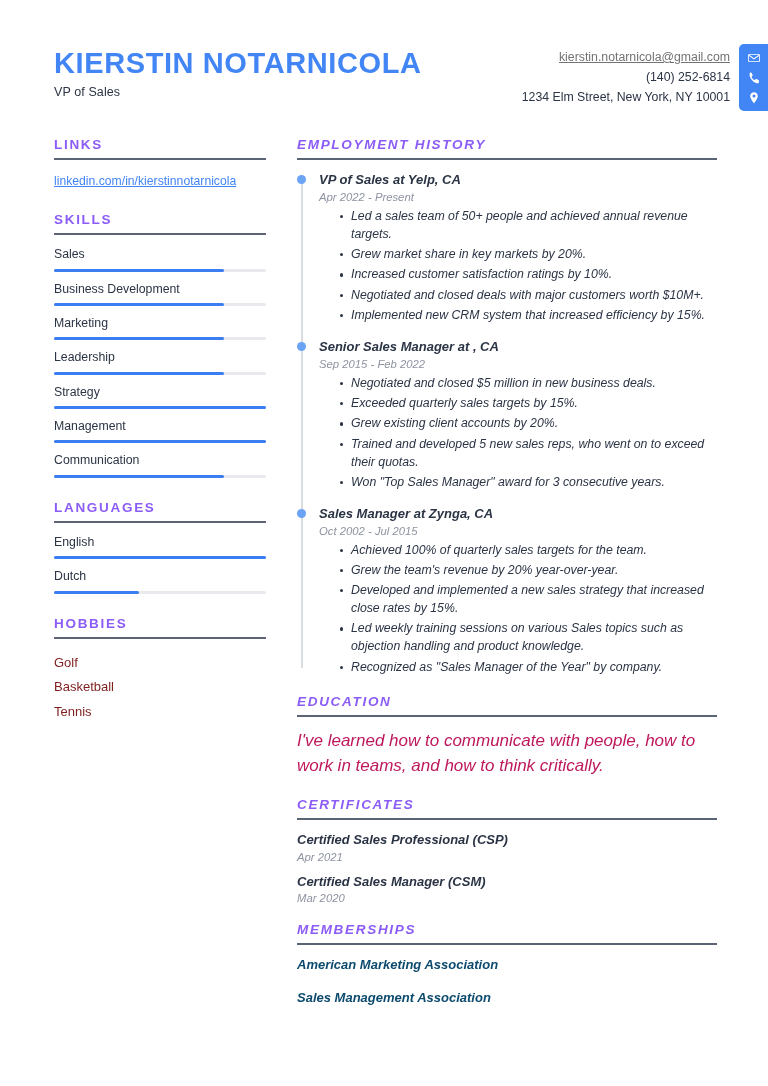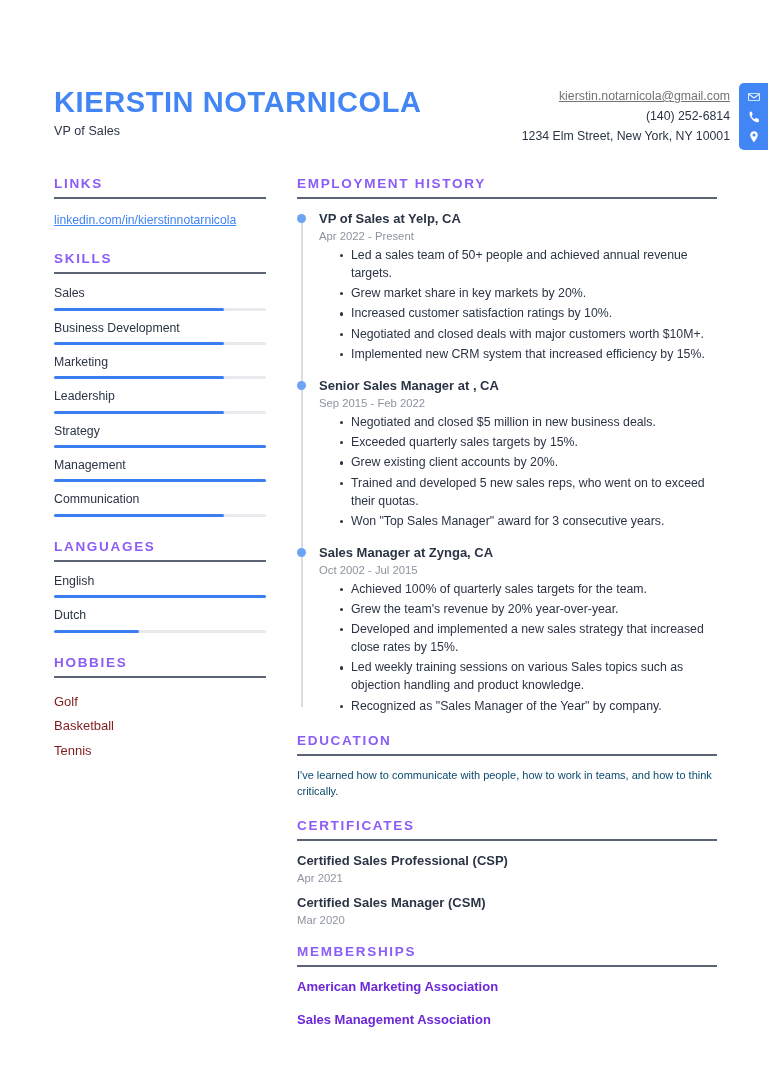--- a/index.html
+++ b/index.html
@@ -15,21 +15,20 @@
     color: #2b3445;
     position: relative;
     overflow: hidden;
   }
 
   .page {
     width: 768px;
     height: 898px;
     position: relative;
     padding: 0;
-    margin-top: 39px;
   }
 
   
   .header {
     display: flex;
     align-items: flex-start;
     justify-content: space-between;
     padding: 44px 0 0 54px;
     position: relative;
   }
@@ -106,20 +105,21 @@
     width: 212px;
     flex: 0 0 212px;
     padding-right: 0;
   }
 
   .gutter { flex: 0 0 31px; }
 
   .main {
     flex: 1 1 auto;
     padding-right: 51px;
+    font-style: italic;
   }
 
   
   .section { margin-bottom: 0; }
 
   .section-title {
     font-size: 13.5px;
     font-weight: bold;
     color: #8b5cf6;
     letter-spacing: 1.7px;
@@ -242,30 +242,30 @@
     background: #2b3445;
   }
 
   
   .main-section { margin-top: 18px; }
 
   .entry { margin-bottom: 11px; }
   .entry:last-child { margin-bottom: 0; }
 
   .entry-desc {
-    font-size: 11px;
-    color: #0c4a6e;
+    font-size: 17px;
+    color: #be185d;
     line-height: 1.45;
     margin-top: 3px;
   }
 
   .entry-plain {
     font-size: 13px;
     font-weight: bold;
-    color: #6d28d9;
+    color: #0c4a6e;
     line-height: 1.3;
     margin-bottom: 16px;
   }
   .entry-plain:last-child { margin-bottom: 0; }
 </style>
 </head>
 <body>
 
 <div class="page">
 

